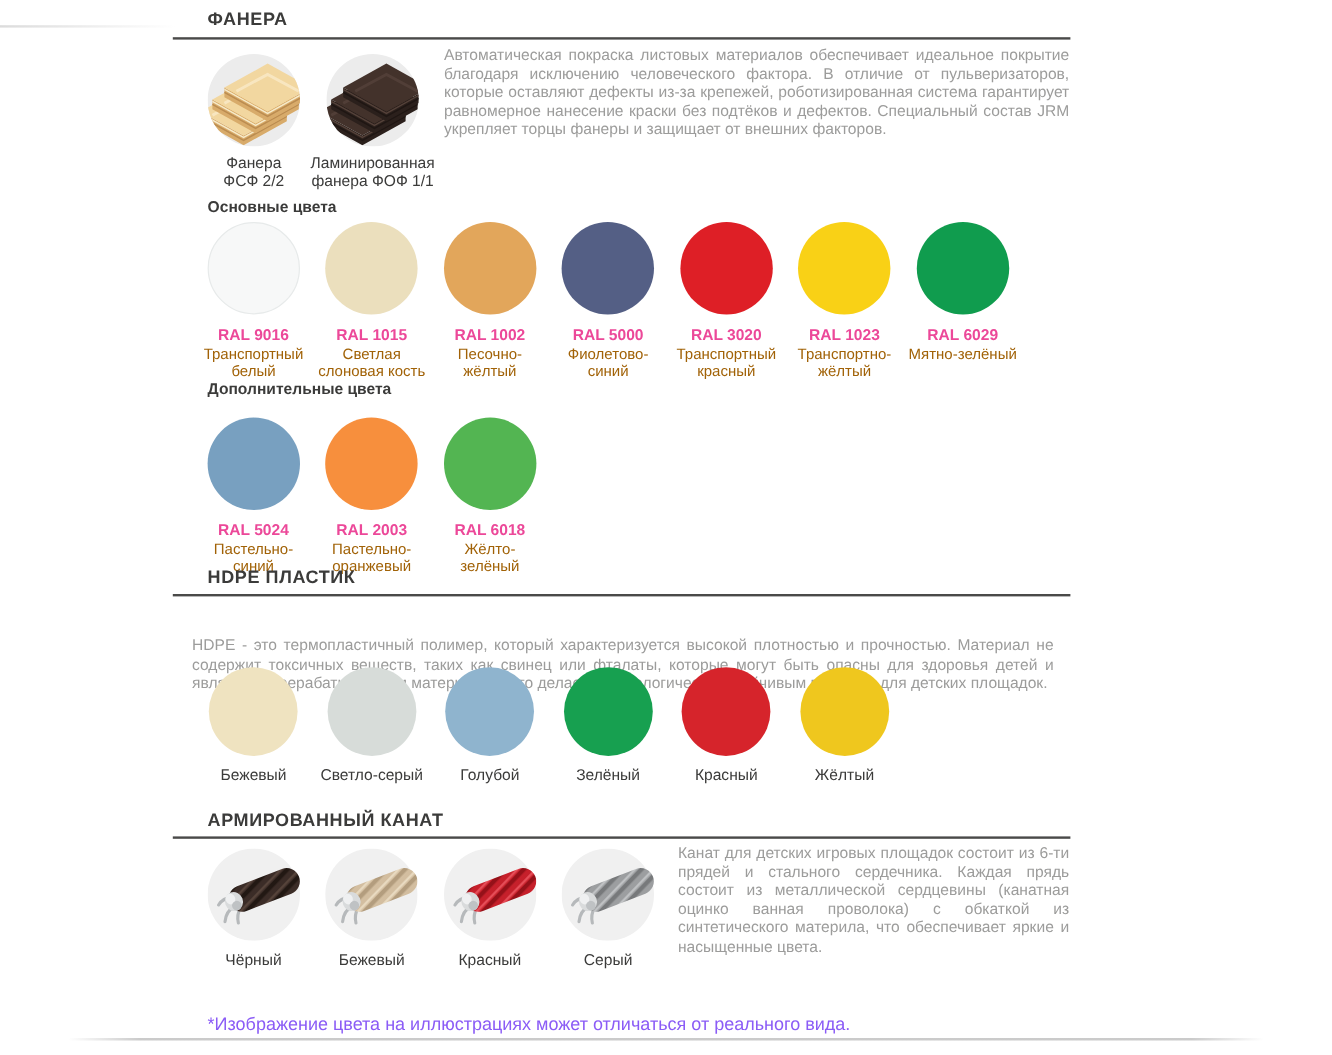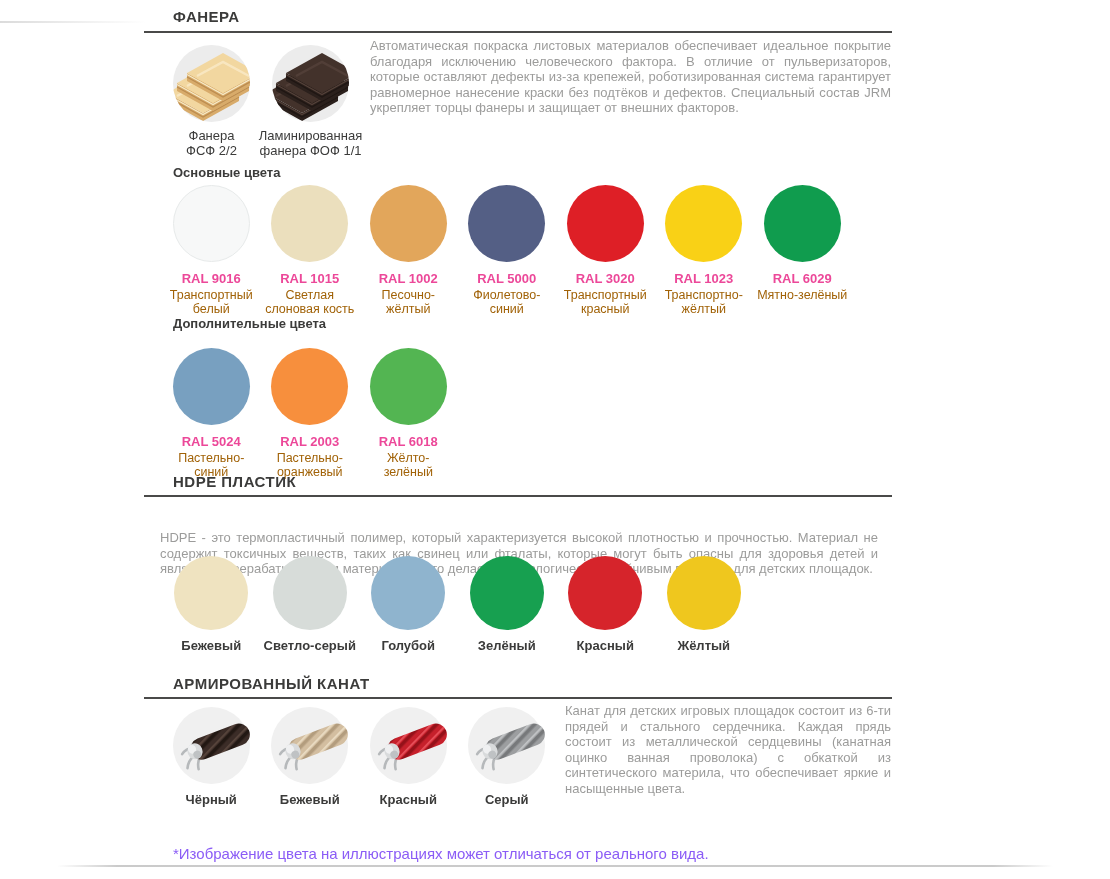--- a/index.html
+++ b/index.html
@@ -14,21 +14,21 @@
   .figwrap{position:absolute;top:45px;width:120px;display:flex;flex-direction:column;align-items:center;}
   .fig-caption{margin-top:6px;font-size:13px;line-height:15px;text-align:center;white-space:pre-line;color:#3B3B3A;}
 
   .row{position:absolute;left:162px;display:flex;}
   .cell{width:98.5px;flex:none;display:flex;flex-direction:column;align-items:center;}
   .dot{width:77px;height:77px;border-radius:50%;box-sizing:border-box;}
   .dot.small{width:74px;height:74px;}
   .dot.outlined{border:1px solid #E7EAEA;}
   .code{margin-top:9px;font-size:13px;font-weight:bold;text-align:center;color:#ec4899;}
   .cname{margin-top:2px;font-size:12.5px;line-height:14px;text-align:center;white-space:pre-line;color:#a16207;}
-  .hlabel{margin-top:8px;font-size:13px;text-align:right;color:#3B3B3A;font-weight:bold;}
+  .hlabel{margin-top:8px;font-size:13px;text-align:right;color:#3B3B3A;}
 
   .footnote{position:absolute;left:173px;top:845px;font-size:15px;color:#8b5cf6;}
   .bottom-shadow{position:absolute;left:57px;top:865px;width:996px;height:2px;border-radius:1px;
     background:linear-gradient(to right,rgba(185,185,185,0),rgba(185,185,185,.75) 6%,rgba(185,185,185,.75) 94%,rgba(185,185,185,0));}
   .topleft-shadow{position:absolute;left:0;top:21px;width:146px;height:1.5px;
     background:linear-gradient(to right,rgba(190,190,190,.55),rgba(190,190,190,0));}
 
   
   .ply-top{fill:var(--pt);}
   .ply-edge{fill:var(--pe);}

